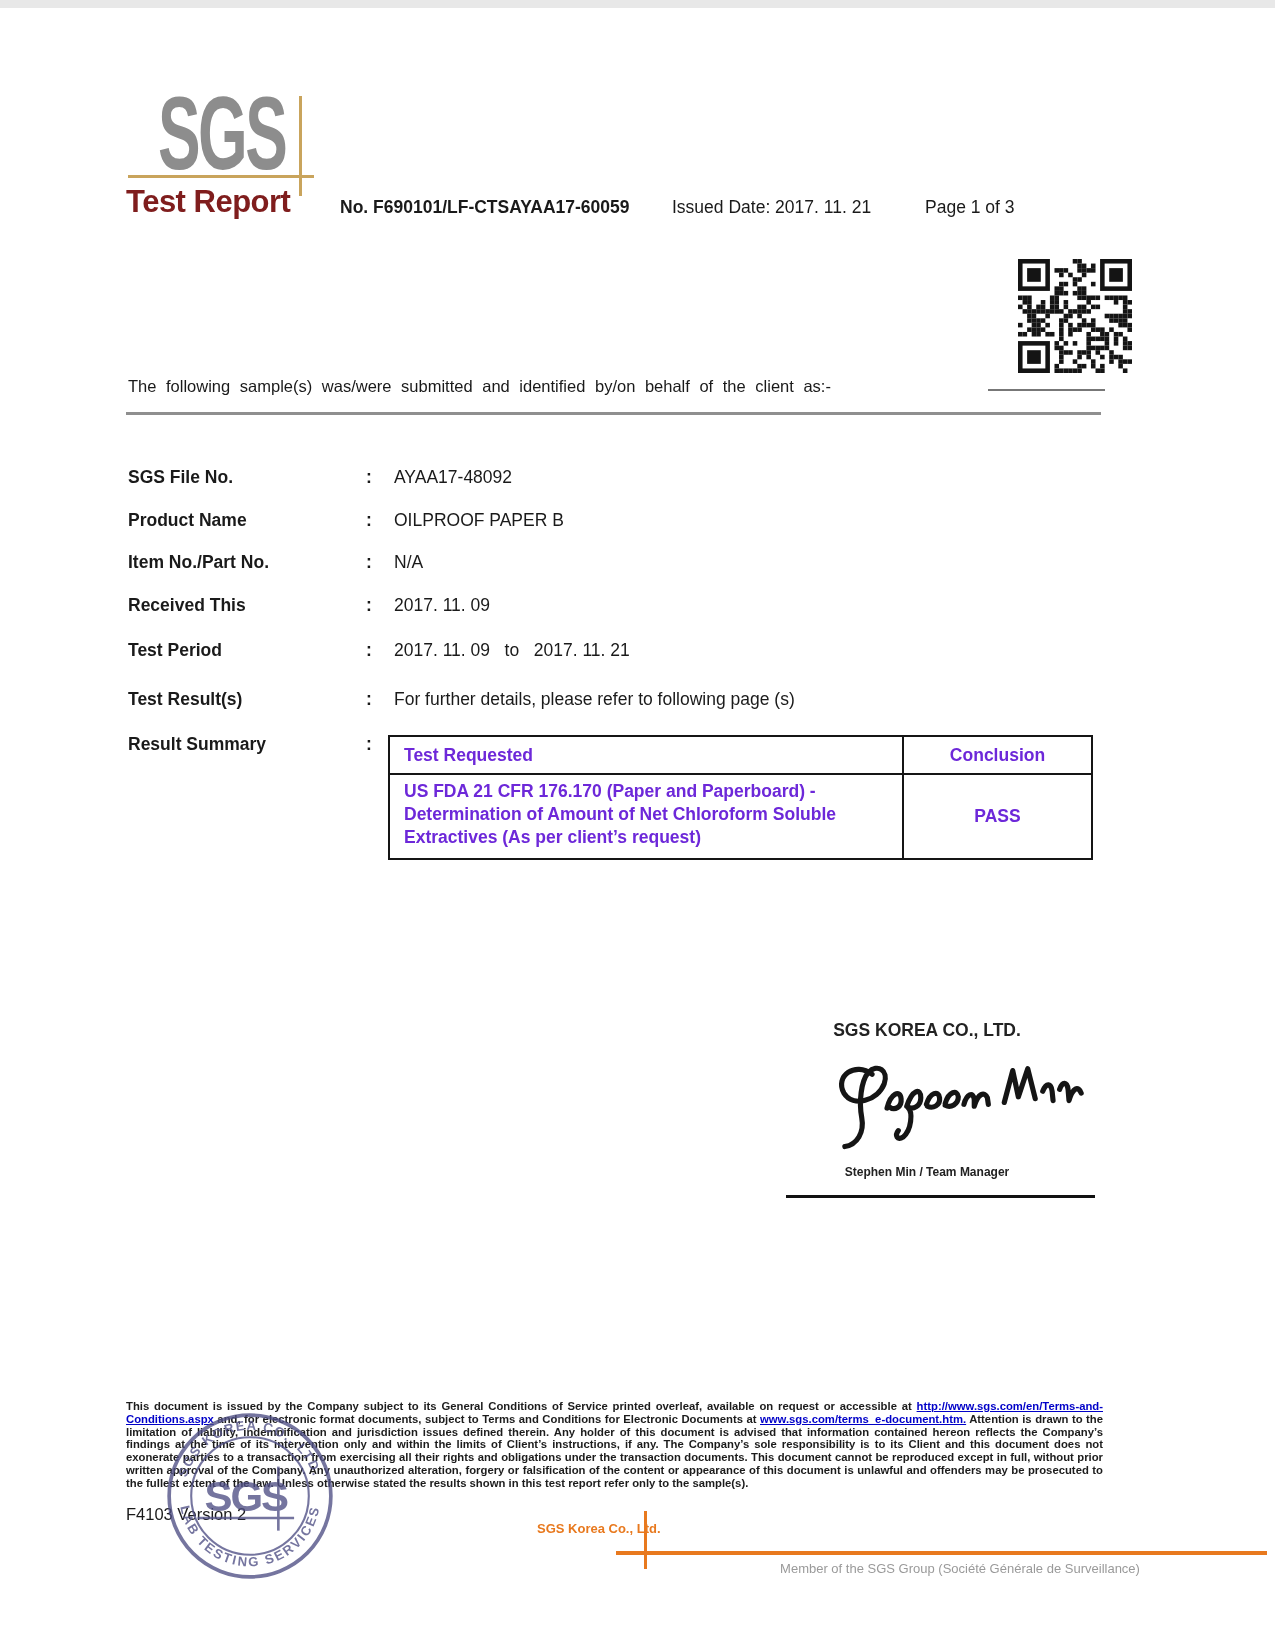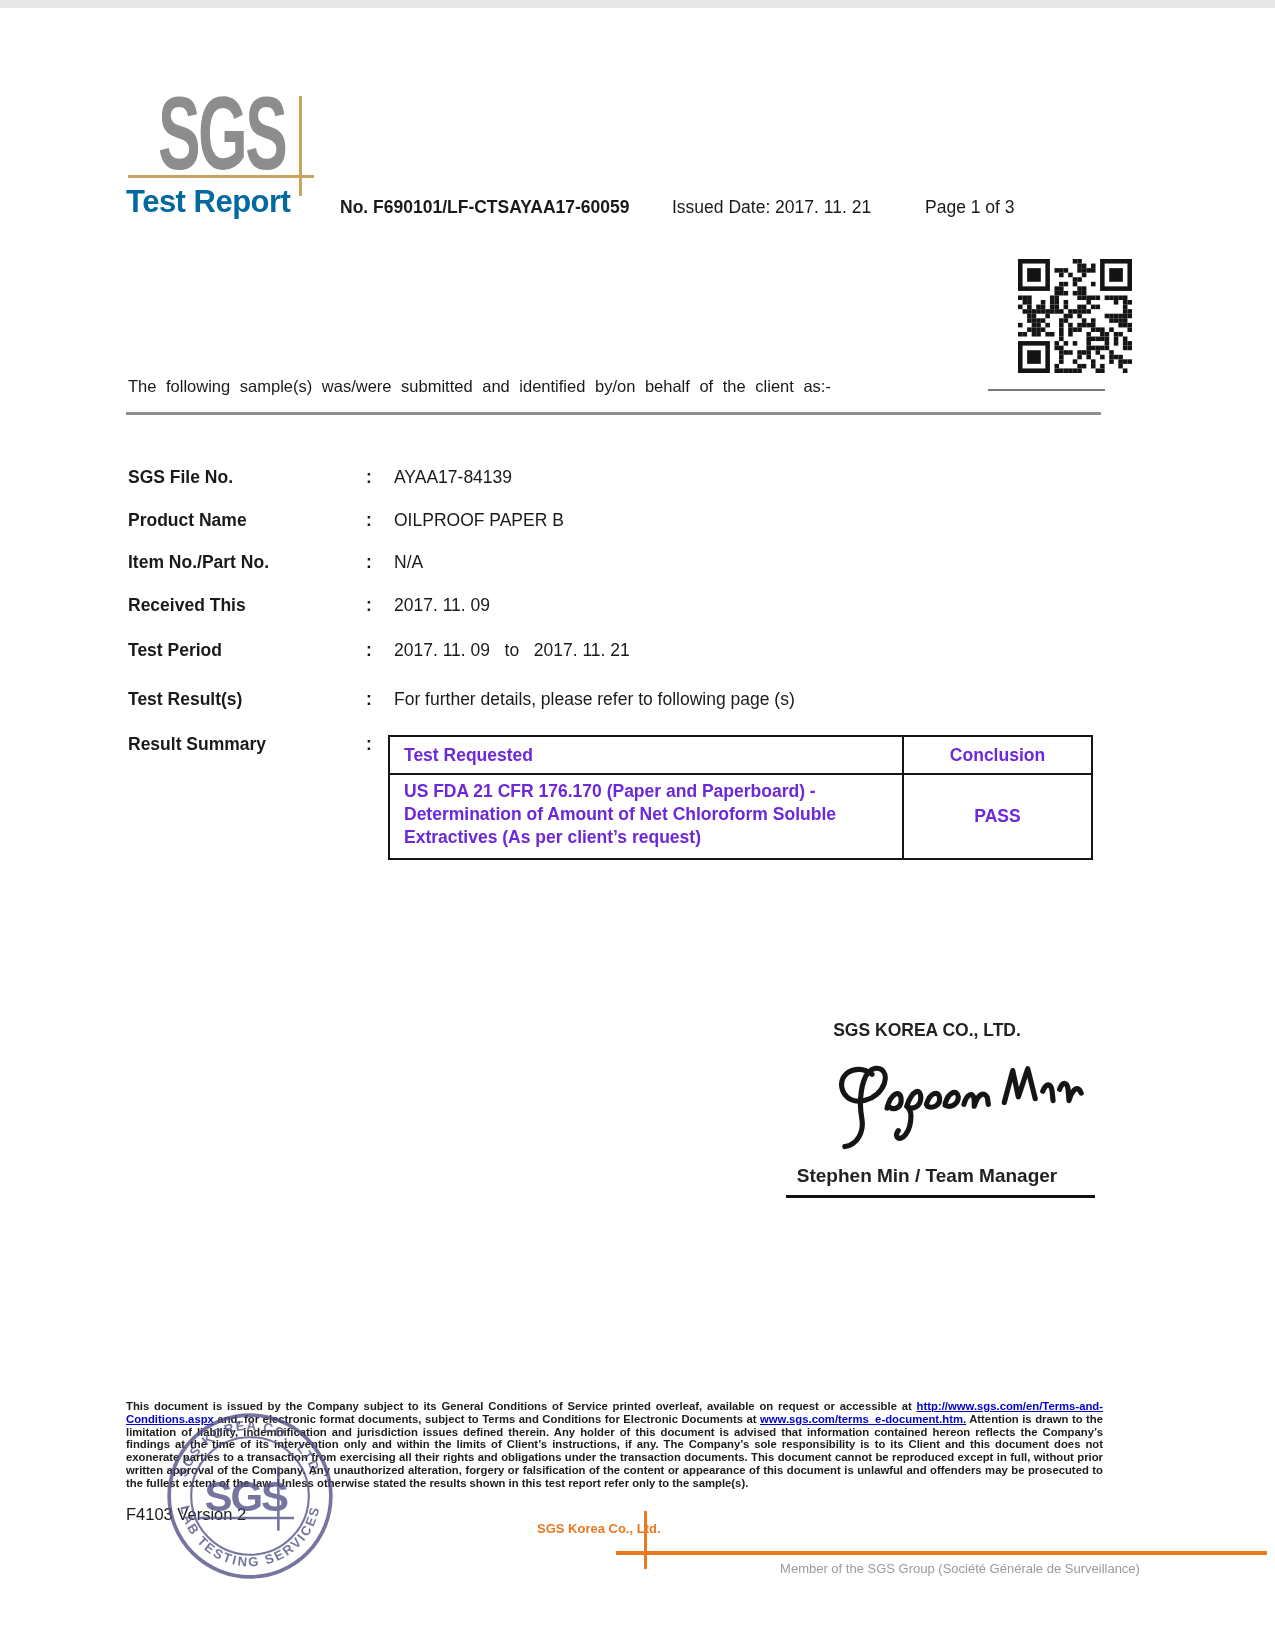--- a/index.html
+++ b/index.html
@@ -7,21 +7,21 @@
         font-family:"Liberation Sans",sans-serif;color:#1a1a1a;overflow:hidden;}
   .abs{position:absolute;}
 
   
   .logo-text{left:158px;top:74px;font-size:103px;font-weight:bold;color:#8d8d8d;
              letter-spacing:-4px;line-height:1;transform:scaleX(0.62);transform-origin:left top;}
   .logo-hline{left:128px;top:167px;width:186px;height:3px;background:#c9a45c;}
   .logo-vline{left:299px;top:88px;width:3px;height:100px;background:#c9a45c;}
 
   
-  .title{left:126px;top:176px;font-size:31px;font-weight:bold;letter-spacing:-0.5px;color:#0369a1;}
+  .title{left:126px;top:176px;font-size:31px;font-weight:bold;letter-spacing:-0.5px;color:#7f1d1d;}
   .report-no{left:340px;top:189px;font-size:17.5px;font-weight:bold;}
   .issued{left:672px;top:189px;font-size:17.5px;}
   .pageinfo{left:925px;top:189px;font-size:17.5px;}
 
   .qr{left:1018px;top:251px;width:114px;height:114px;}
   .qr-rule{left:988px;top:381px;width:117px;height:2px;background:#777;}
 
   .intro{left:128px;top:369px;width:880px;font-size:16.5px;word-spacing:5px;}
   .rule-main{left:126px;top:404px;width:975px;height:2.5px;background:#8f8f8f;}
 
@@ -35,21 +35,21 @@
   .sum-table{left:388px;top:727px;width:705px;border-collapse:collapse;}
   .sum-table th,.sum-table td{border:2.5px solid #151515;font-size:17.5px;font-weight:bold;color:#6d28d9;}
   .th-test{ text-align:left;padding:4px 14px;height:28px;}
   .th-conc{ text-align:center;width:185px;}
   .td-test{ text-align:left;padding:5px 14px 9px;line-height:1.32;}
   .td-conc{ text-align:center;vertical-align:middle;}
 
   
   .sig-company{left:767px;top:1012px;width:320px;text-align:center;font-size:17.5px;font-weight:bold;color:#222;}
   .sig-svg{left:812px;top:1038px;width:272px;height:112px;}
-  .sig-name{left:757px;top:1157px;width:340px;text-align:center;font-size:19px;font-weight:bold;color:#222;}
+  .sig-name{left:757px;top:1157px;width:340px;text-align:center;font-size:12px;font-weight:bold;color:#222;}
   .sig-rule{left:786px;top:1187px;width:309px;height:2.5px;background:#111;}
 
   
   .disclaimer{left:126px;top:1392px;width:977px;font-size:11.3px;font-weight:bold;
               text-align:justify;line-height:1.13;color:#1c1c1c;z-index:2;}
   .link{color:#0000c8;text-decoration:underline;cursor:pointer;}
   .stamp{left:166px;top:1404px;width:168px;height:168px;opacity:0.78;z-index:5;}
   .form-no{left:126px;top:1497px;font-size:16.5px;z-index:1;}
   .ft-company{left:537px;top:1513px;font-size:13px;font-weight:bold;color:#e8791e;}
   .ft-vline{left:644px;top:1503px;width:3px;height:58px;background:#e8791e;}
@@ -292,21 +292,21 @@
         <rect x="9.12" y="91.19999999999999" width="13.68" height="13.68" fill="#141414"></rect>
       </svg></div>
   <div class="abs qr-rule"></div>
 
   <div class="abs intro">The following sample(s) was/were submitted and identified by/on behalf of the client as:-</div>
   <div class="abs rule-main"></div>
 
   <div class="abs field-row" style="top:459px">
     <span class="f-label">SGS File No.</span>
     <span class="f-colon">:</span>
-    <span class="f-value">AYAA17-84139</span>
+    <span class="f-value">AYAA17-48092</span>
   </div>
   <div class="abs field-row" style="top:502px">
     <span class="f-label">Product Name</span>
     <span class="f-colon">:</span>
     <span class="f-value">OILPROOF PAPER B</span>
   </div>
   <div class="abs field-row" style="top:544px">
     <span class="f-label">Item No./Part No.</span>
     <span class="f-colon">:</span>
     <span class="f-value">N/A</span>

